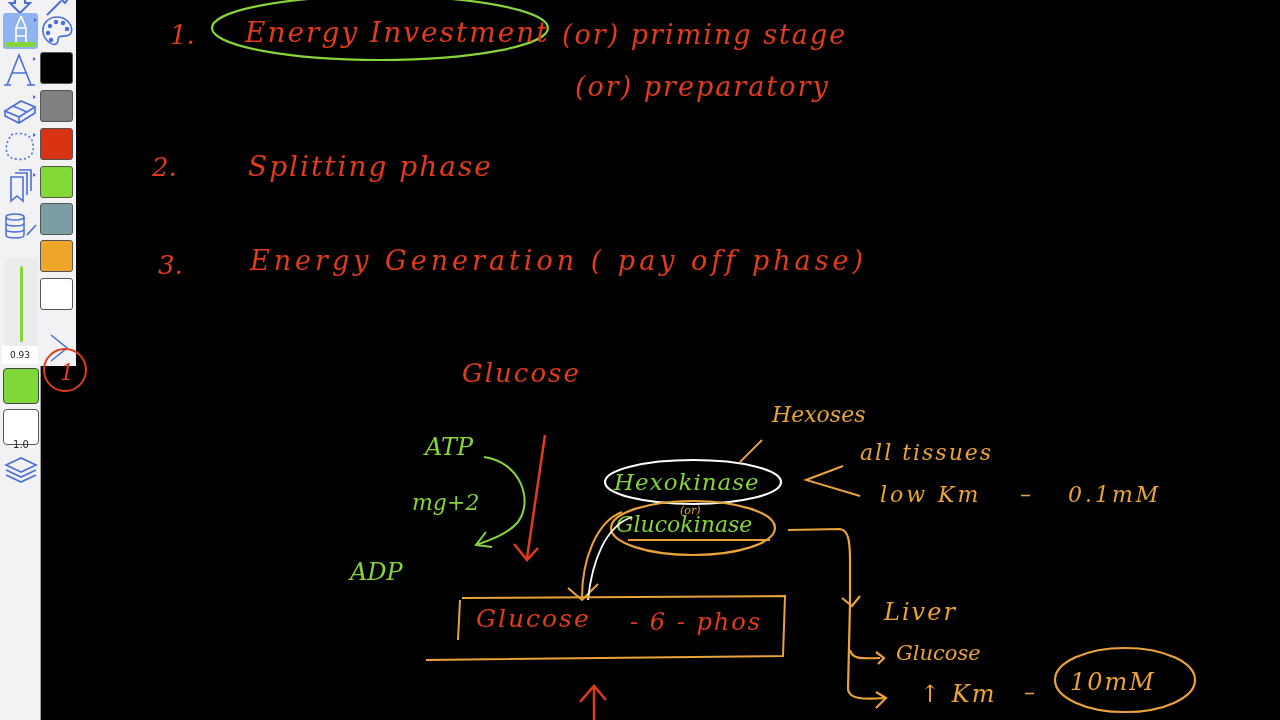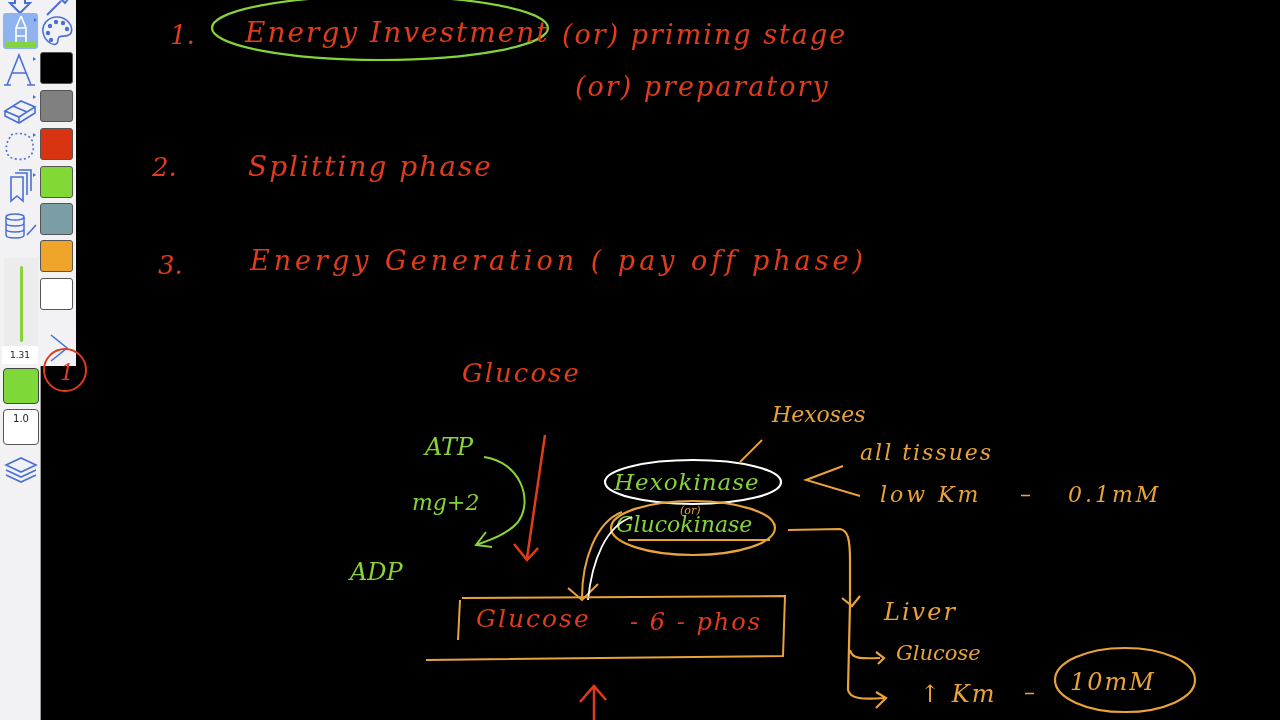--- a/index.html
+++ b/index.html
@@ -6,21 +6,21 @@
   body { position:relative; font-family:"DejaVu Sans", sans-serif; }
   .sidebar { position:absolute; left:0; top:0; width:40px; height:720px; background:#f2f2f5; border-right:1px solid #9a9a9a; }
   .toolbar { position:absolute; left:0; top:0; width:76px; height:366px; background:#f2f2f5; }
   .tool { position:absolute; width:36px; height:36px; display:flex; align-items:center; justify-content:center; }
   .tool svg { width:34px; height:34px; }
   .swatch { position:absolute; left:40px; width:33px; height:32px; border:1px solid #555; border-radius:3px; box-sizing:border-box; }
   .slider { position:absolute; left:4px; top:258px; width:34px; height:88px; background:#ececec; }
   .slider-bar { position:absolute; left:16px; top:8px; width:3px; height:76px; background:#86d33a; border-radius:2px; }
   .slider-val { position:absolute; left:2px; top:346px; width:36px; height:18px; background:#fff; font-size:9px; color:#222; text-align:center; line-height:18px; }
   .cur-color { position:absolute; left:3px; top:368px; width:36px; height:36px; background:#7ed83a; border:1px solid #444; border-radius:4px; box-sizing:border-box; }
-  .cur-width { position:absolute; left:3px; top:409px; width:36px; height:36px; background:#fff; border:1px solid #555; border-radius:4px; box-sizing:border-box; font-size:10px; color:#222; text-align:center; padding-top:3px; }
+  .cur-width { position:absolute; left:3px; top:409px; width:36px; height:36px; background:#fff; border:1px solid #555; border-radius:4px; box-sizing:border-box; font-size:10px; color:#222; text-align:center; padding-top:29px; }
   .canvas { position:absolute; left:41px; top:0; width:1239px; height:720px; }
   .hw { font-family:"DejaVu Serif", serif; font-style:italic; }
 </style>
 </head>
 <body>
 
 <div class="sidebar"></div>
 <div class="toolbar">
 
   <div class="tool" style="left:2px;top:-14px;">
@@ -88,21 +88,21 @@
   <div class="swatch" style="top:90px;background:#808080;" title="#808080"></div>
   <div class="swatch" style="top:128px;background:#d93412;" title="#d93412"></div>
   <div class="swatch" style="top:166px;background:#82d936;" title="#82d936"></div>
   <div class="swatch" style="top:203px;background:#7a9ea3;" title="#7a9ea3"></div>
   <div class="swatch" style="top:240px;background:#efa52a;" title="#efa52a"></div>
   <div class="swatch" style="top:278px;background:#ffffff;" title="#ffffff"></div>
 
   <div class="slider">
       <div class="slider-bar"></div>
     </div>
-  <div class="slider-val">1.31</div>
+  <div class="slider-val">0.93</div>
   <div class="tool" style="left:40px;top:330px;">
     <svg viewBox="0 0 34 34">
         <path d="M10 4 L26 17 L10 30" fill="none" stroke="#4a6fd8" stroke-width="1.6"></path>
       </svg>
   </div>
 </div>
 
 <div class="cur-color"></div>
 <div class="cur-width">1.0</div>
 <div class="tool" style="left:3px;top:452px;">

